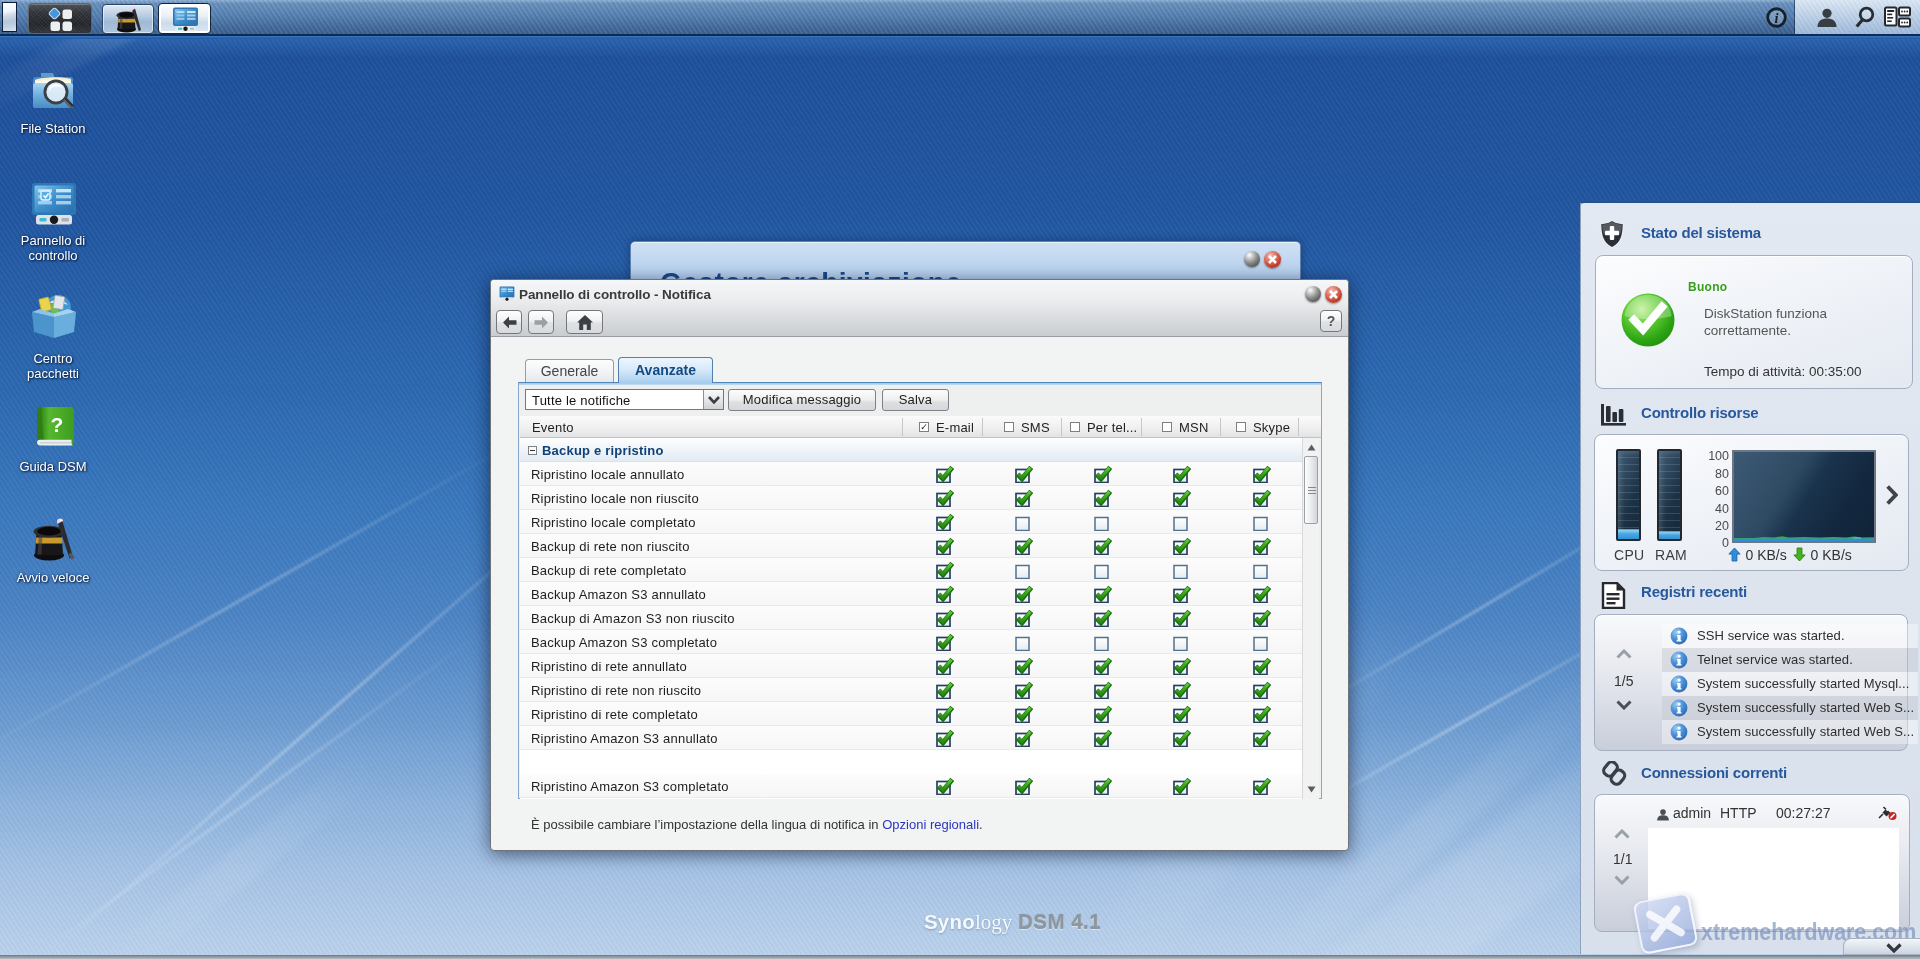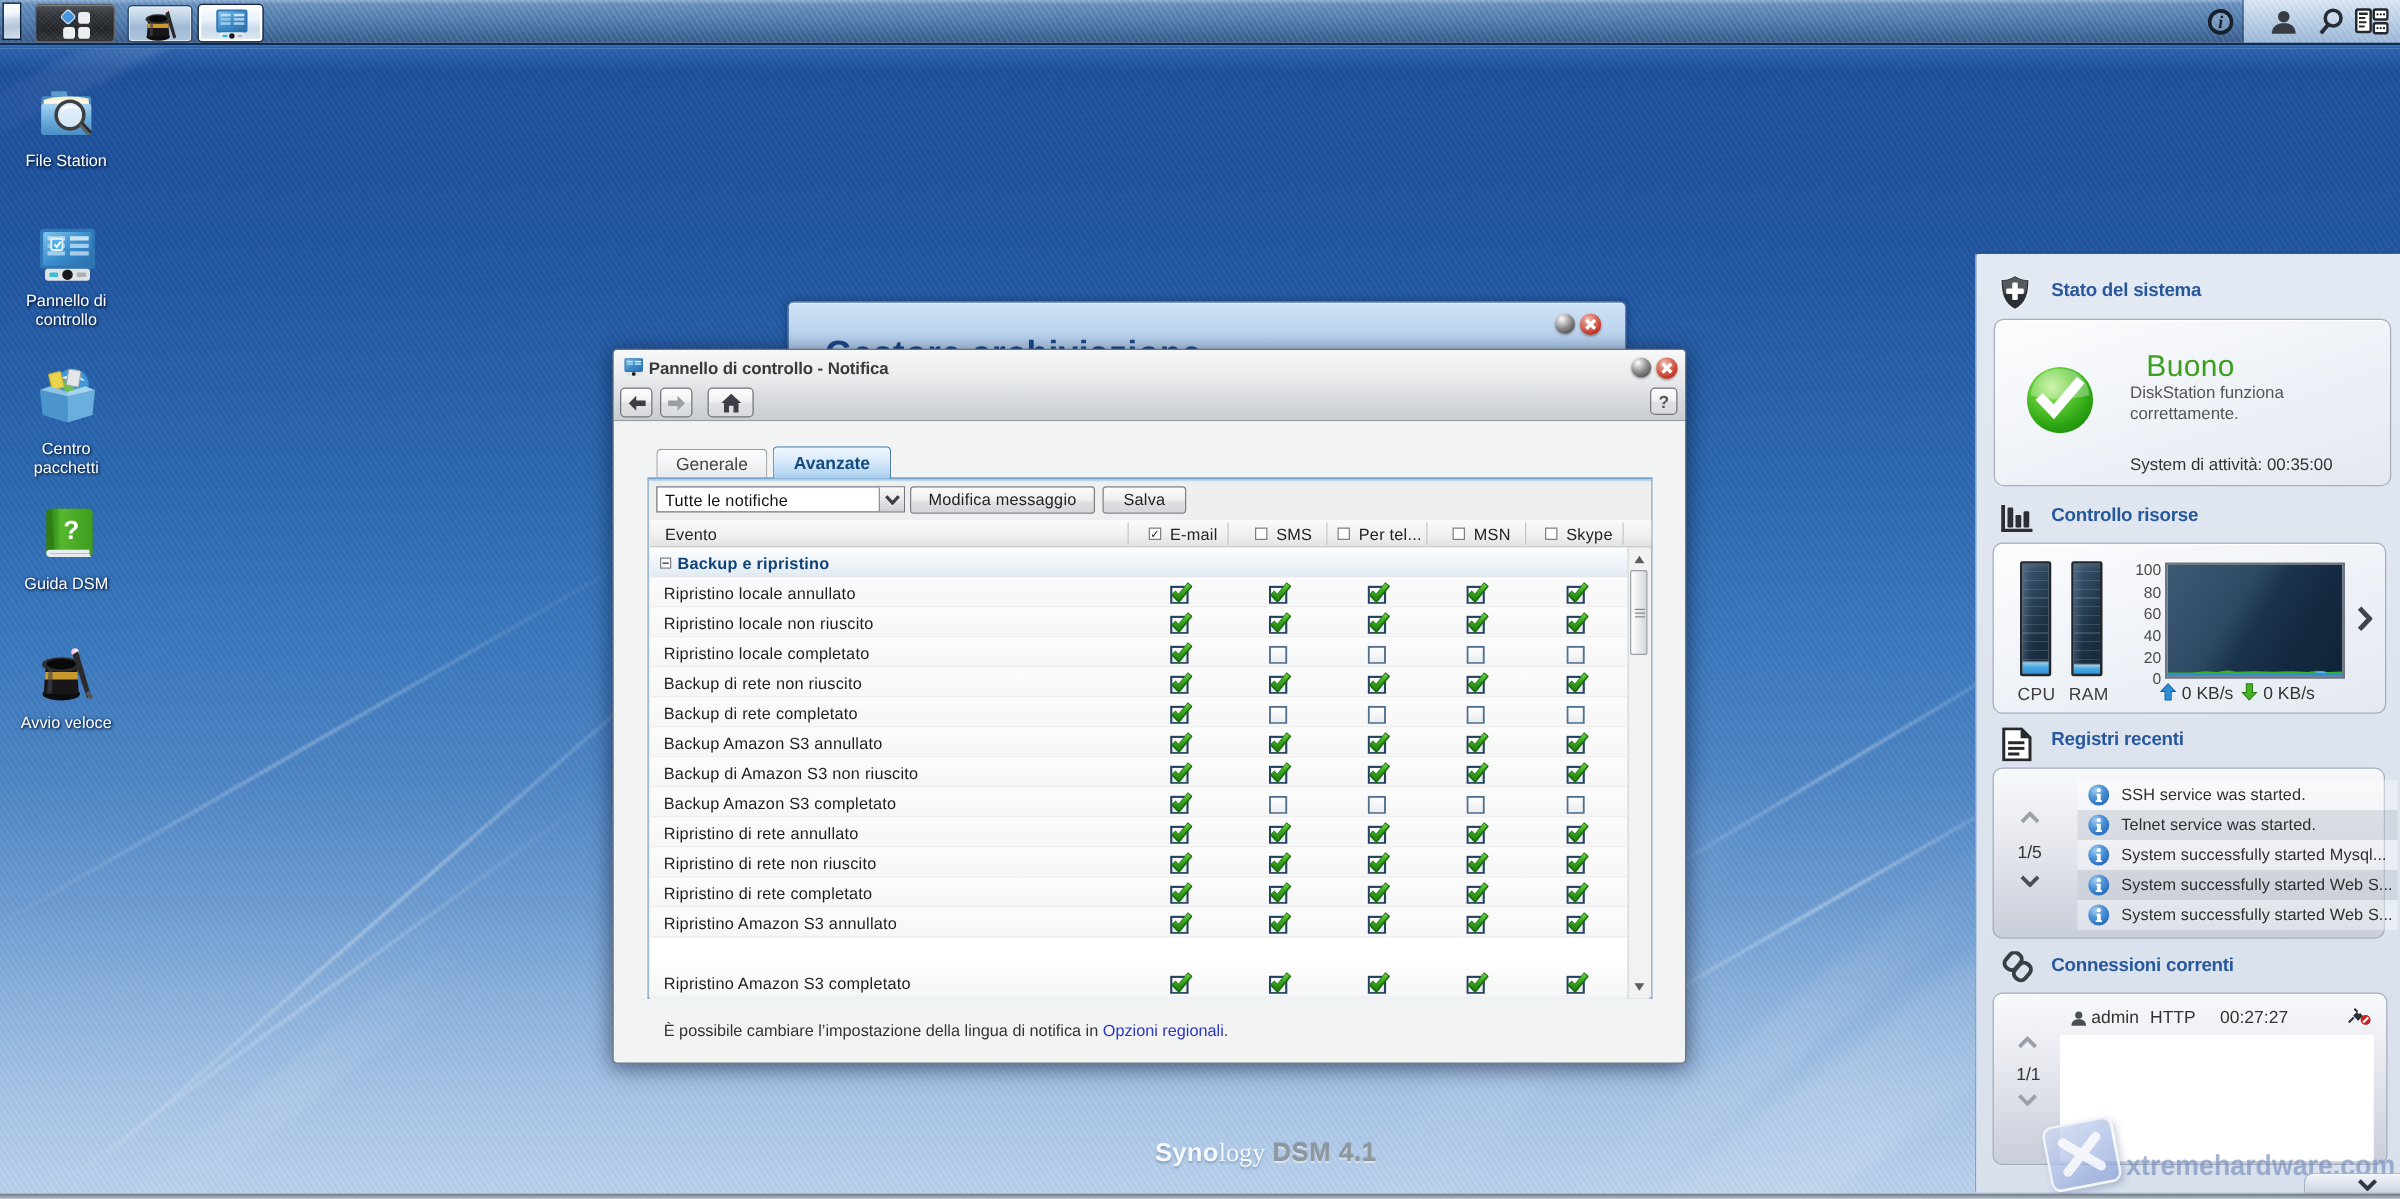--- a/index.html
+++ b/index.html
@@ -680,23 +680,23 @@
   <rect x="10.8" y="7" width="4.4" height="14" rx="1" fill="#fff"></rect>
   <rect x="6" y="11.8" width="14" height="4.4" rx="1" fill="#fff"></rect>
  </svg>
  <div class="ptitle" style="left:60px;top:21px;">Stato del sistema</div>
  <div class="pbox" style="left:14px;top:52px;width:318px;height:134px;">
   <svg class="abs" style="left:24px;top:36px" width="56" height="56" viewBox="0 0 56 56">
    <circle cx="28" cy="28" r="26.5" fill="url(#okg)"></circle>
    <path d="M28 3 C15 3 5.5 12 4.5 24 C14 28 40 28 51.5 24 C50.5 12 41 3 28 3 Z" fill="rgba(255,255,255,.3)"></path>
    <path d="M14 28 L23 37.5 L42 15" fill="none" stroke="#fff" stroke-width="8" stroke-linecap="square"></path>
   </svg>
-  <div style="position:absolute;left:121px;top:24px;font-size:24px;font-weight:normal;color:#3b9e1e;letter-spacing:.3px;">Buono</div>
+  <div style="position:absolute;left:92px;top:24px;font-size:12px;font-weight:bold;color:#3b9e1e;letter-spacing:.3px;">Buono</div>
   <div style="position:absolute;left:108px;top:49px;font-size:13.5px;color:#555;line-height:17px;">DiskStation funziona<br>correttamente.</div>
-  <div style="position:absolute;left:108px;top:108px;font-size:13.5px;color:#333;">System di attività: 00:35:00</div>
+  <div style="position:absolute;left:108px;top:108px;font-size:13.5px;color:#333;">Tempo di attività: 00:35:00</div>
  </div>
 
  <svg class="abs" style="left:19px;top:200px" width="27" height="24" viewBox="0 0 27 24">
   <rect x="1" y="1" width="3" height="21" fill="#2b2f35"></rect>
       <rect x="1" y="20" width="25" height="2.6" fill="#2b2f35"></rect>
   <rect x="6" y="3" width="4.6" height="16" rx="1" fill="#2b2f35"></rect>
   <rect x="12.4" y="9" width="4.6" height="10" rx="1" fill="#2b2f35"></rect>
   <rect x="18.8" y="6" width="4.6" height="13" rx="1" fill="#2b2f35"></rect>
  </svg>
  <div class="ptitle" style="left:60px;top:201px;">Controllo risorse</div>

